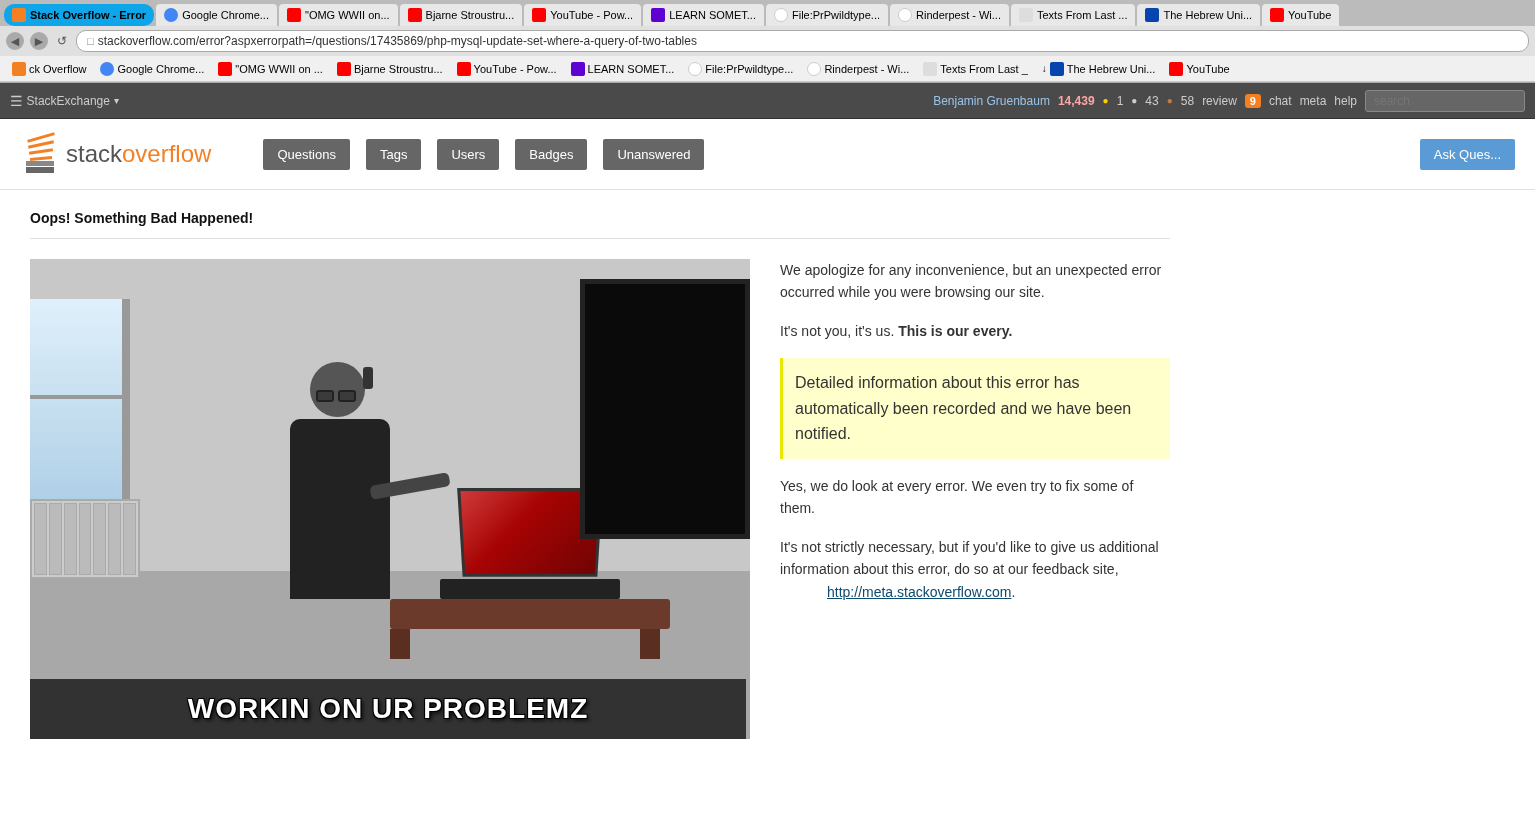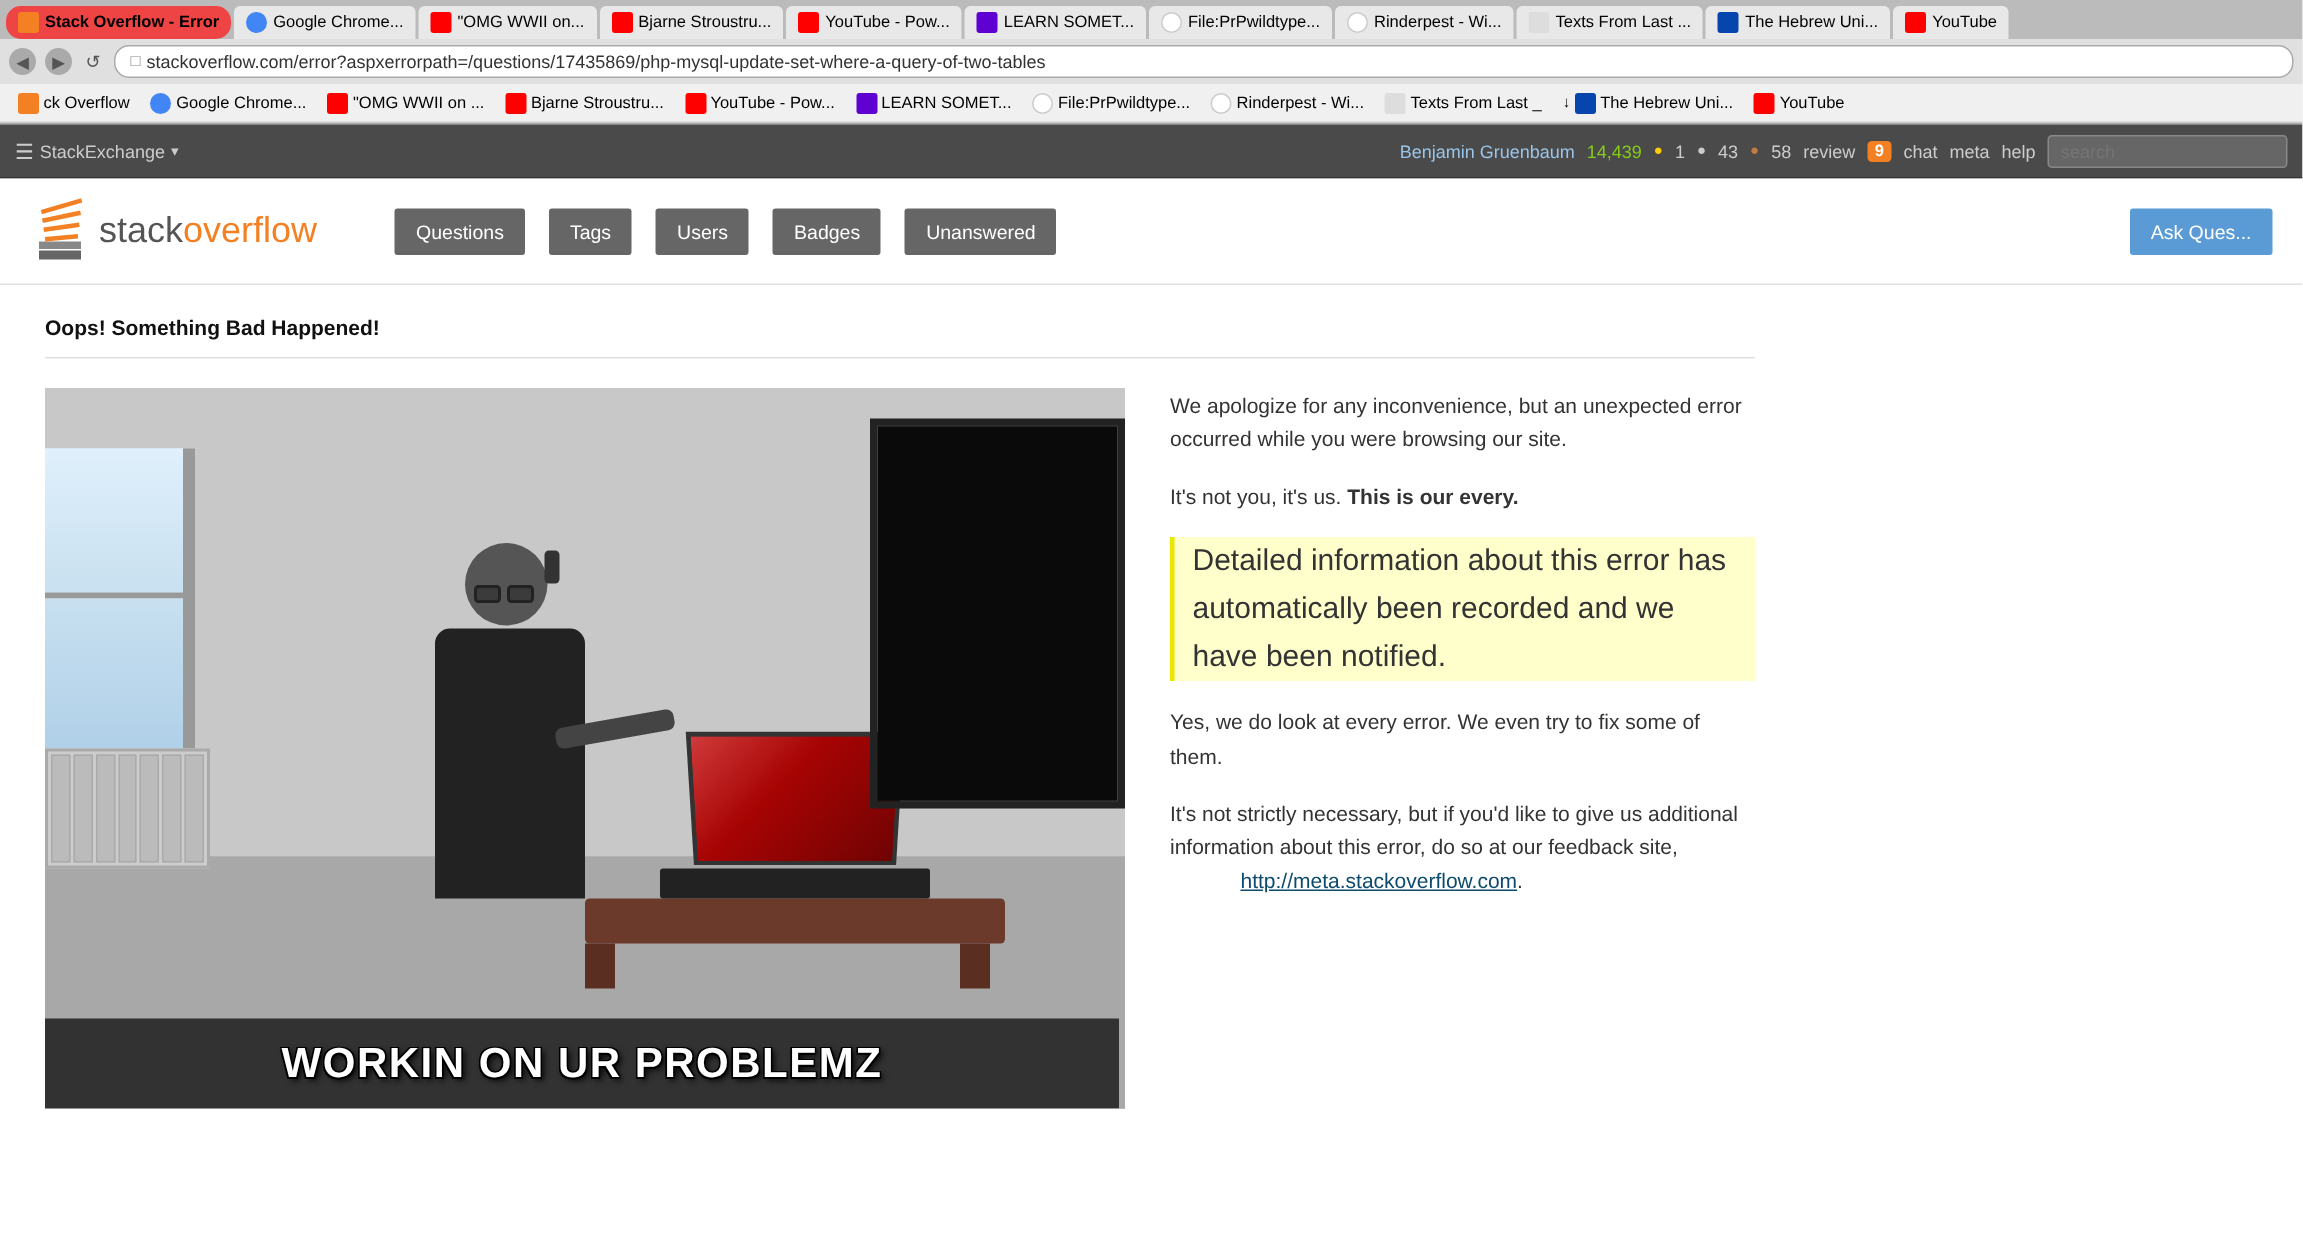--- a/index.html
+++ b/index.html
@@ -28,21 +28,21 @@
       border-radius: 4px 4px 0 0;
       font-size: 11px;
       max-width: 160px;
       white-space: nowrap;
       overflow: hidden;
       text-overflow: ellipsis;
       gap: 4px;
       cursor: pointer;
     }
     .tab.active {
-      background: #ef4444;
+      background: #0ea5e9;
       font-weight: bold;
       border-radius: 10px;
     }
     .address-bar-row {
       display: flex;
       align-items: center;
       padding: 3px 6px;
       background: #e0e0e0;
       gap: 6px;
       height: 30px;
@@ -137,21 +137,21 @@
     .dropdown-arrow { font-size: 10px; }
     .so-topbar-right {
       margin-left: auto;
       display: flex;
       align-items: center;
       gap: 8px;
       color: #ccc;
       font-size: 12px;
     }
     .username { color: #9ac4e8; cursor: pointer; font-size: 12px; }
-    .user-rep { color: #84cc16; font-weight: normal; font-size: 12px; }
+    .user-rep { color: #fca5a5; font-weight: bold; font-size: 12px; }
     .badge-gold { color: #ffcc00; font-size: 10px; }
     .badge-silver { color: #ccc; font-size: 10px; }
     .badge-bronze { color: #c47b3c; font-size: 10px; }
     .badge-count { font-size: 12px; color: #ccc; }
     .notif-badge {
       background: #f48024;
       color: #fff;
       border-radius: 3px;
       padding: 1px 5px;
       font-size: 11px;
@@ -309,23 +309,23 @@
       color: #333;
       font-size: 14px;
       line-height: 1.6;
     }
     .error-para {
       margin-bottom: 16px;
     }
     .highlighted-box {
       background: #ffffcc;
       border-left: 3px solid #e8e800;
-      padding: 0 12px;
+      padding: 12px 12px;
       margin-bottom: 16px;
-      font-size: 20px;
+      font-size: 16px;
       line-height: 1.6;
     }
     .bold-text { font-weight: bold; }
     .link-text { color: #0c4a6e; cursor: pointer; text-decoration: underline; margin-left: 47px; }
 
     
     .logo-svg { width: 40px; height: 50px; }
 
     
     .fav-so { background: #F48024; border-radius: 2px; }

